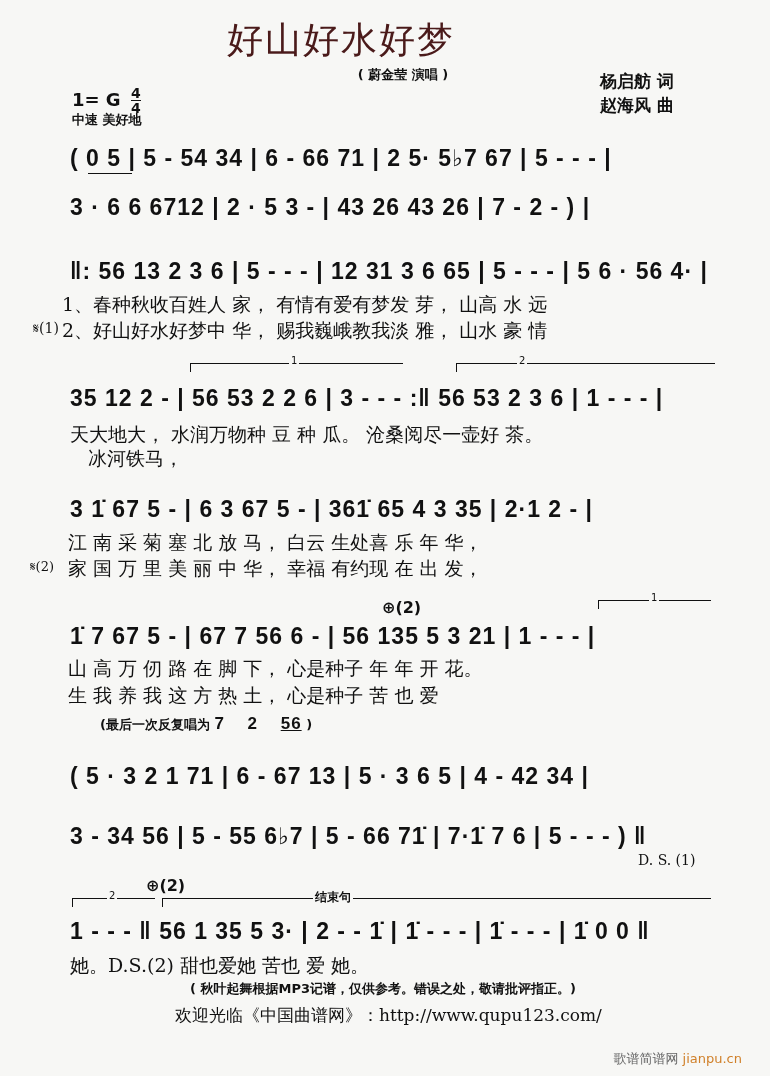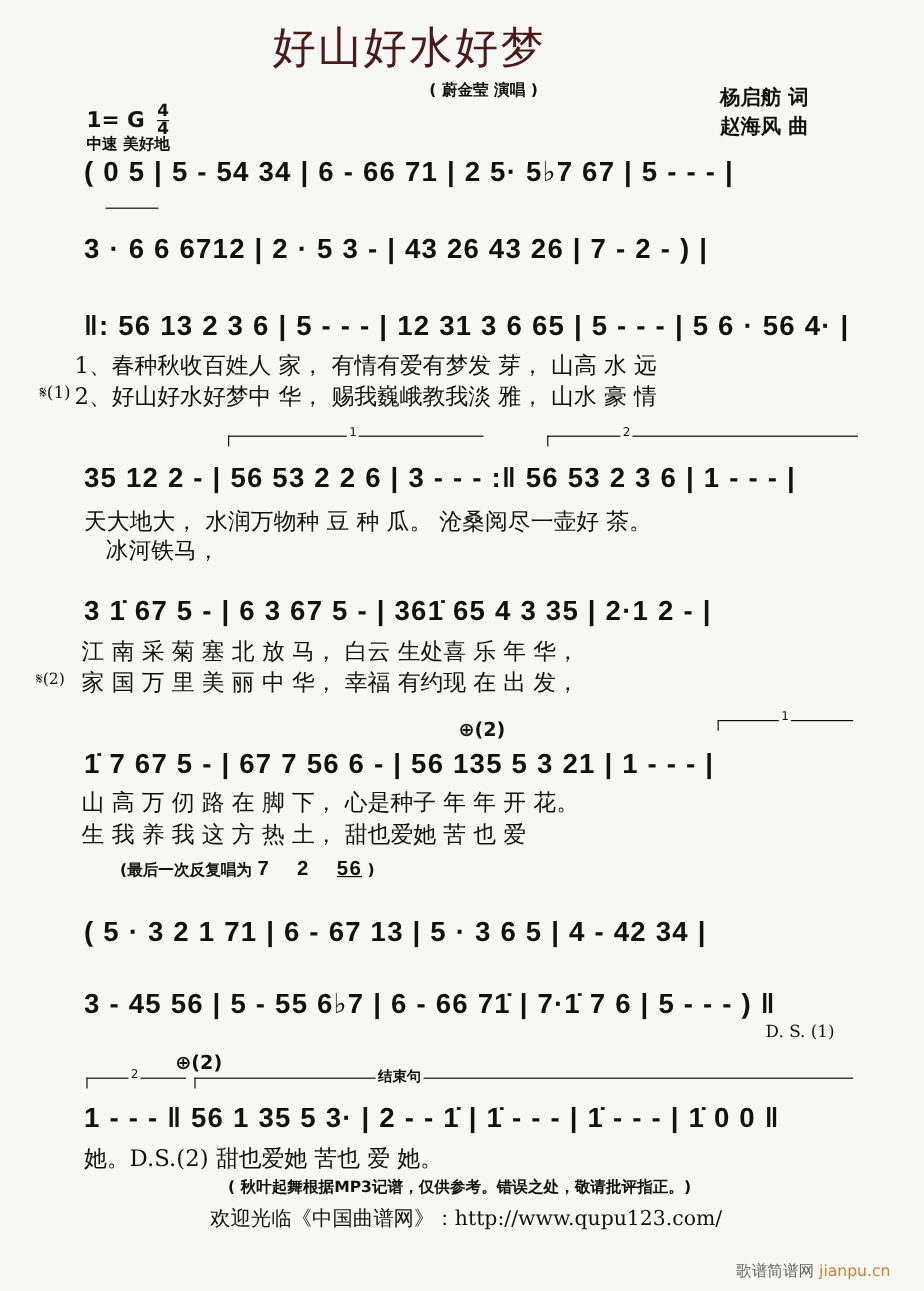--- a/index.html
+++ b/index.html
@@ -49,21 +49,21 @@
 <div class="abs credit" style="top:94px">赵海风 曲</div>
 <div class="abs key">
   <span>1= G</span>
   <span class="frac">
     <span>4</span>
     <span class="bar">4</span>
   </span>
 </div>
 <div class="abs tempo">中速 美好地</div>
 
-<div class="abs notes" style="left:70px; top:130px;text-align:center;">( 0 5 | 5 - 54 34 | 6 - 66 71  | 2 5· 5♭7 67 | 5 - - - |</div>
+<div class="abs notes" style="left:70px; top:145px;text-align:center;">( 0 5 | 5 - 54 34 | 6 - 66 71  | 2 5· 5♭7 67 | 5 - - - |</div>
 <div class="abs ulines" style="left:88px; top:173px; width:44px;"></div>
 
 <div class="abs notes" style="left:70px; top:194px;">3 · 6 6 6712 | 2 · 5 3  - | 43 26 43 26 | 7 - 2 - ) |</div>
 
 <div class="abs notes" style="left:70px; top:258px;">‖: 56 13 2 3 6 | 5 - - - | 12 31 3 6 65 | 5 - - - | 5 6 · 56 4· |</div>
 <div class="abs lyric" style="left:62px; top:292px;">1、春种秋收百姓人 家，     有情有爱有梦发   芽，     山高  水  远</div>
 <div class="abs lyric" style="left:33px; top:320px; font-size:14px;">𝄋(1)</div>
 <div class="abs lyric" style="left:62px; top:318px;">2、好山好水好梦中 华，     赐我巍峨教我淡   雅，     山水  豪  情</div>
 
 <div class="bracket" style="left:190px; top:363px; width:212px;">
@@ -82,34 +82,34 @@
 <div class="abs lyric" style="left:68px; top:556px;">家 国 万 里     美 丽 中 华，   幸福 有约现 在 出     发，</div>
 
 <div class="abs coda" style="left:382px; top:598px;">
   <span>⊕</span><span>(2)</span>
 </div>
 <div class="bracket" style="left:598px; top:600px; width:112px;">
   <span class="num" style="left:50px;">1</span>
 </div>
 <div class="abs notes" style="left:70px; top:623px;">1̇  7  67 5 - | 67  7  56 6 - | 56 135 5  3  21 | 1 - - - |</div>
 <div class="abs lyric" style="left:68px; top:656px;">山 高 万 仞     路  在 脚  下，   心是种子  年 年 开     花。</div>
-<div class="abs lyric" style="left:68px; top:683px;">生 我 养 我     这  方 热  土，   甜也爱她  苦 也 爱</div>
+<div class="abs lyric" style="left:68px; top:683px;">生 我 养 我     这  方 热  土，   心是种子  苦 也 爱</div>
 <div class="abs small" style="left:100px; top:714px;">
   <span>(最后一次反复唱为</span>
   <span class="notes" style="font-size:17px;">7</span>
   &nbsp;&nbsp;&nbsp;
   <span class="notes" style="font-size:17px;">2</span>
   &nbsp;&nbsp;&nbsp;
   <span class="notes" style="font-size:17px; text-decoration:underline;">56</span>
   <span>)</span>
 </div>
 
 <div class="abs notes" style="left:70px; top:763px;">( 5 · 3 2 1 71 | 6  -  67 13 | 5 · 3  6  5 | 4  -  42 34 |</div>
 
-<div class="abs notes" style="left:70px; top:823px;">3 - 45 56 | 5 - 55 6♭7 | 6 - 66 71̇ | 7·1̇ 7 6 | 5 - - - ) ‖</div>
+<div class="abs notes" style="left:70px; top:823px;">3 - 34 56 | 5 - 55 6♭7 | 5 - 66 71̇ | 7·1̇ 7 6 | 5 - - - ) ‖</div>
 <div class="abs lyric" style="left:638px; top:852px; font-size:14px;">D. S. (1)</div>
 
 <div class="bracket" style="left:72px; top:898px; width:82px;">
   <span class="num" style="left:34px;">2</span>
 </div>
 <div class="abs coda" style="left:146px; top:876px;">
   <span>⊕</span><span>(2)</span>
 </div>
 <div class="bracket" style="left:162px; top:898px; width:548px;">
   <span class="num small" style="left:150px; top:-10px; font-size:12px;font-family:Liberation Serif, serif;">结束句</span>

